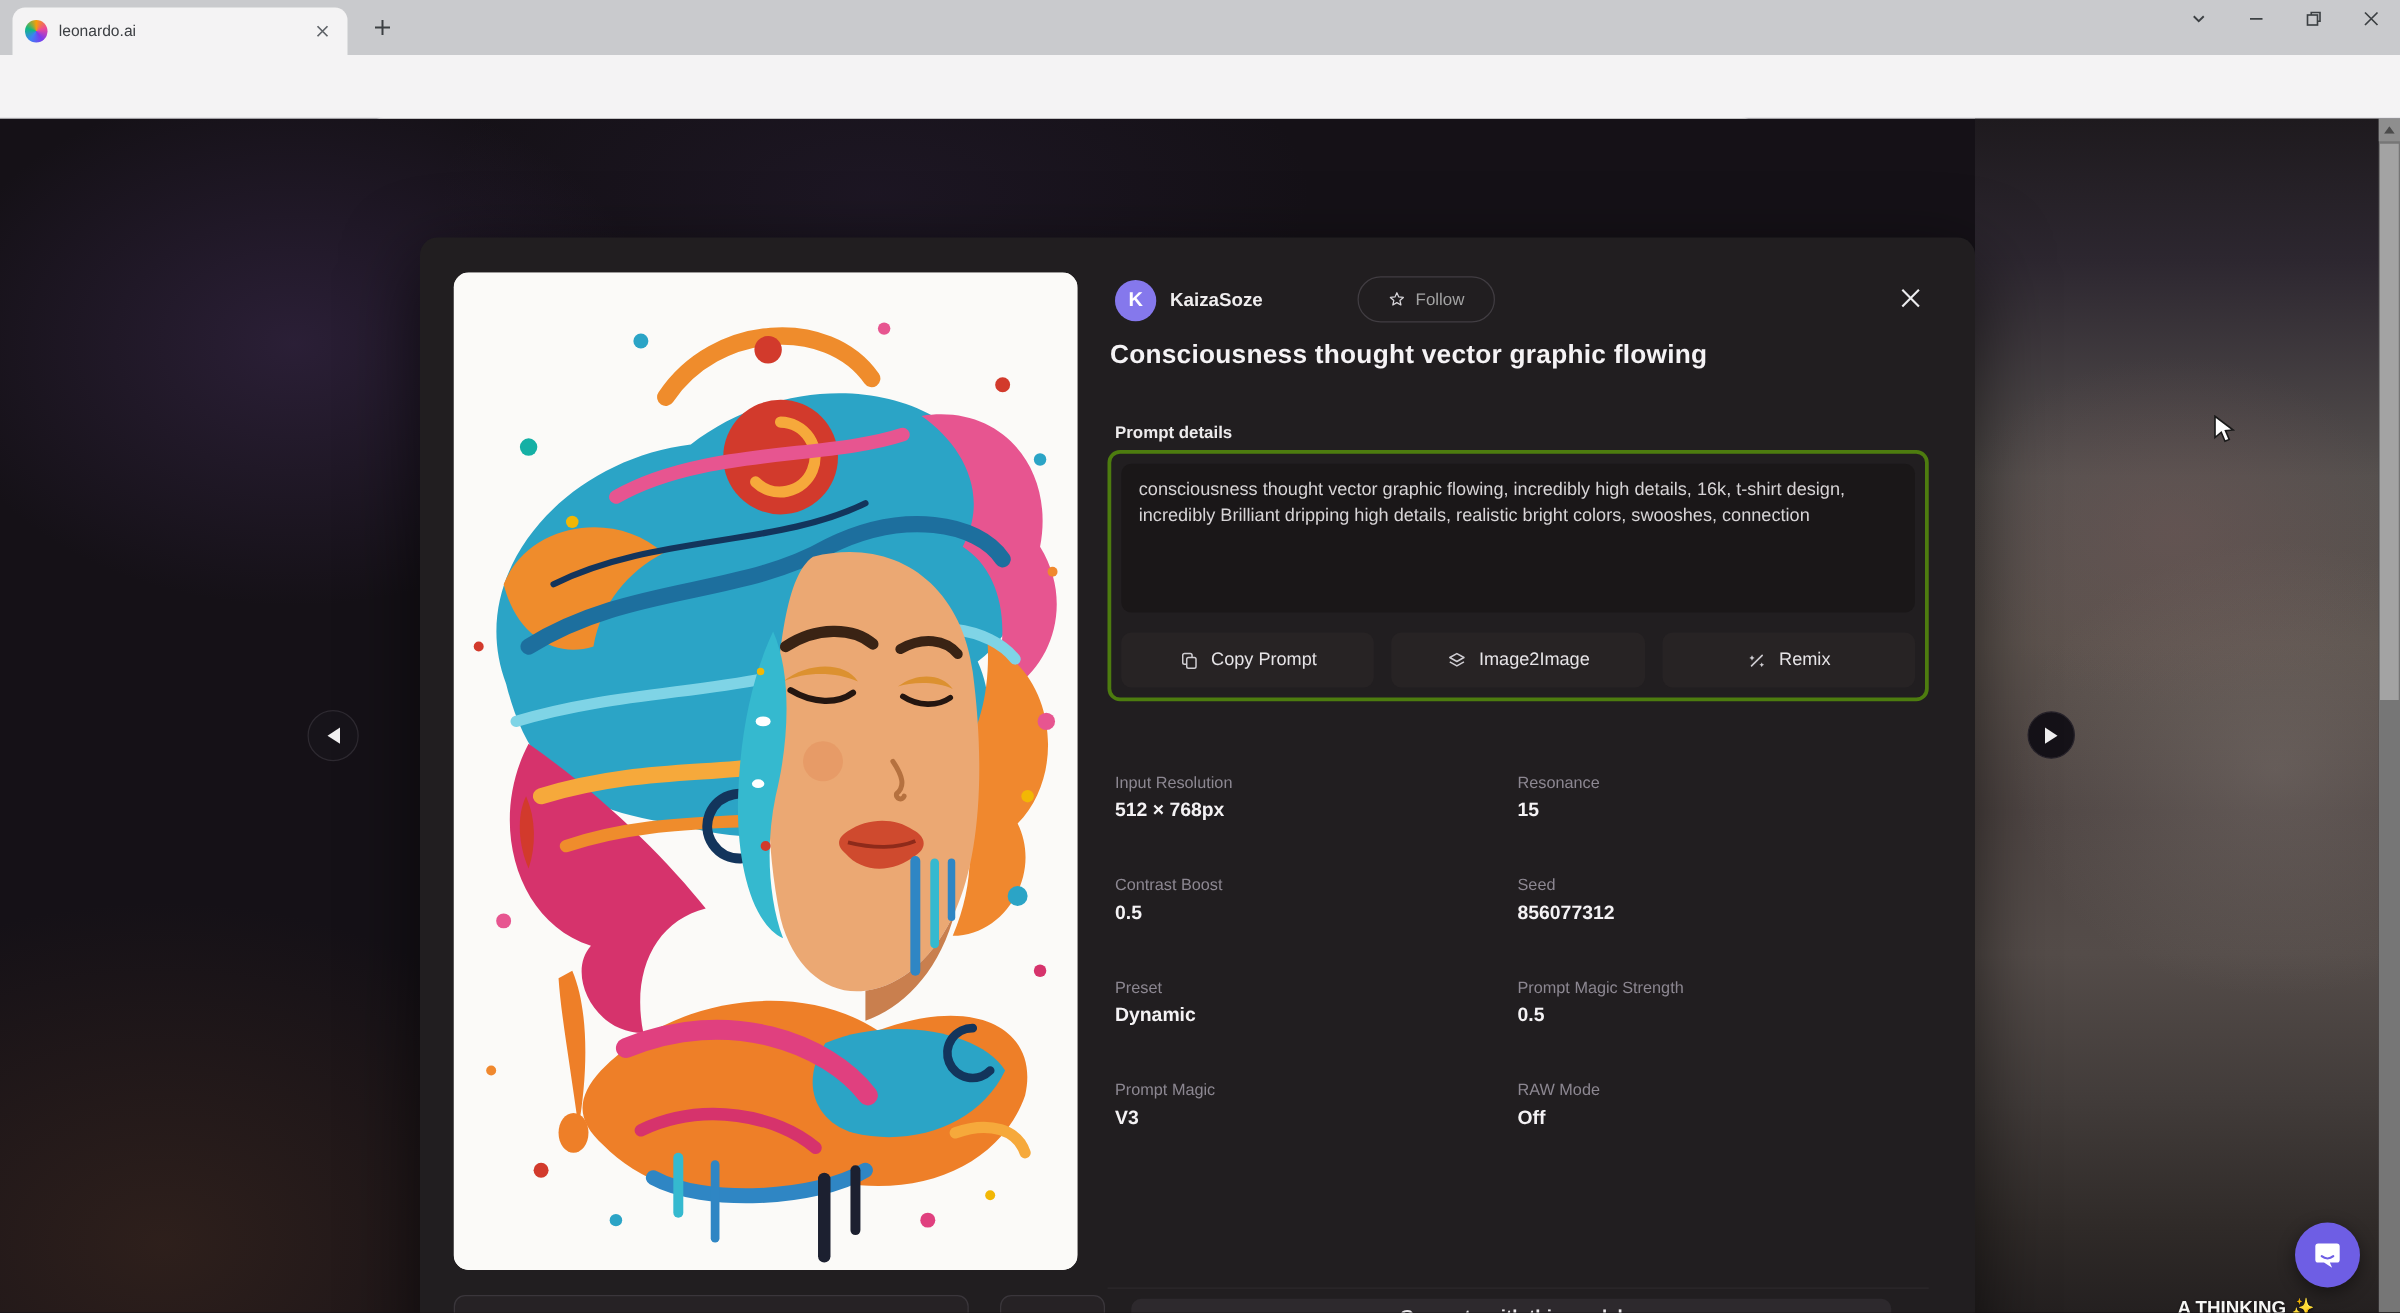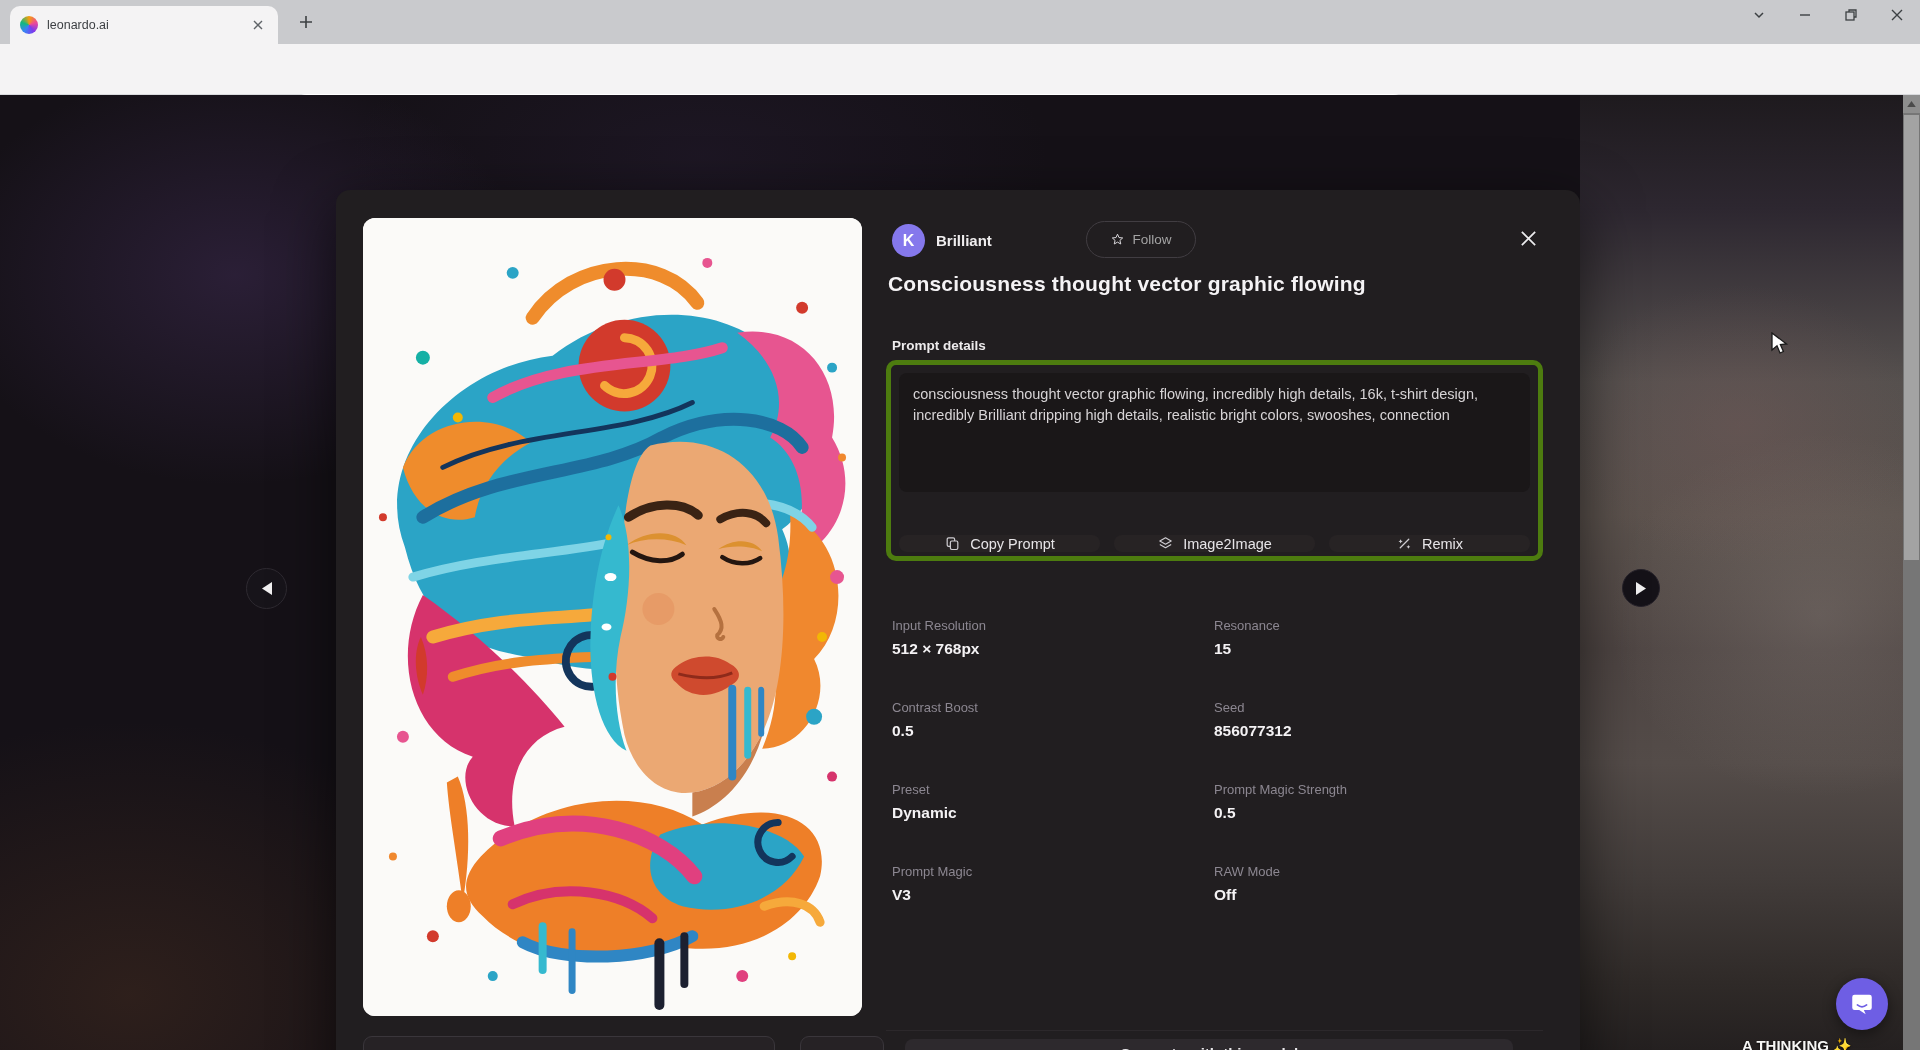--- a/index.html
+++ b/index.html
@@ -66,24 +66,24 @@
   .follow-btn { position:absolute; left:750px; top:31px; width:110px; height:37px; border-radius:19px;
                 background:transparent; border:1px solid #413d42; color:#a3a3a3; font-size:13.5px;
                 display:flex; align-items:center; justify-content:center; gap:7px; }
   .modal-close { position:absolute; left:1178px; top:34px; width:28px; height:28px; }
 
   .modal-title { position:absolute; left:552px; top:82px; font-size:21px; font-weight:bold; color:#f5f3f5;
                  letter-spacing:.2px; }
   .prompt-heading { position:absolute; left:556px; top:148px; font-size:13.5px; font-weight:bold; color:#edebec; }
 
   .prompt-card { position:absolute; left:550px; top:170px; width:657px; height:201px;
-                 border:5px solid #4d7c0f; border-radius:10px; padding:8px; }
+                 border:3px solid #4d7c0f; border-radius:10px; padding:8px; }
   .prompt-box { background:#1a1718; border-radius:8px; height:119px; padding:11px 14px;
                 font-size:14.5px; line-height:21px; color:#d7d4d6; }
-  .action-row { display:flex; gap:14px; margin-top:16px; height:44px;align-items:flex-end; }
+  .action-row { display:flex; gap:14px; margin-top:16px; height:44px; }
   .action-btn { flex:1; background:#272324; border:none; border-radius:8px; color:#e6e4e7; font-size:14.5px;
                 display:flex; align-items:center; justify-content:center; gap:9px; }
 
   .details-grid { position:absolute; left:556px; top:428px; width:640px; display:grid;
                   grid-template-columns:322px 1fr; row-gap:42px; }
   .detail-label { font-size:13px; color:#8c8791; margin-bottom:7px; }
   .detail-value { font-size:15.5px; font-weight:bold; color:#f4f2f4; display:flex; align-items:center; gap:7px; }
 
   .modal-footer { position:absolute; left:550px; top:840px; width:657px; height:80px;
                   border-top:1px solid #2c282b; }
@@ -334,21 +334,21 @@
       <circle cx="430" cy="740" r="4" fill="#f2b705"></circle>
         <circle cx="30" cy="640" r="4" fill="#f0882e"></circle>
       <circle cx="480" cy="240" r="4" fill="#f0882e"></circle>
         <circle cx="20" cy="300" r="4" fill="#d23a2c"></circle>
     </svg>
   </div>
 
   <div class="avatar">
     <span>K</span>
   </div>
-  <div class="author-name">Brilliant</div>
+  <div class="author-name">KaizaSoze</div>
   <button class="follow-btn">
     <svg width="15" height="15" viewBox="0 0 24 24">
       <path d="M12 3.5 L14.4 8.9 L20.3 9.5 L15.9 13.4 L17.2 19.2 L12 16.2 L6.8 19.2 L8.1 13.4 L3.7 9.5 L9.6 8.9 Z" fill="none" stroke="#d8d6da" stroke-width="1.6" stroke-linejoin="round"></path>
     </svg>
     <span>Follow</span>
   </button>
   <button class="icon-btn modal-close">
     <svg width="19" height="19" viewBox="0 0 20 20">
         <path d="M3 3 L17 17 M17 3 L3 17" stroke="#ececee" stroke-width="1.8"></path>
       </svg>

